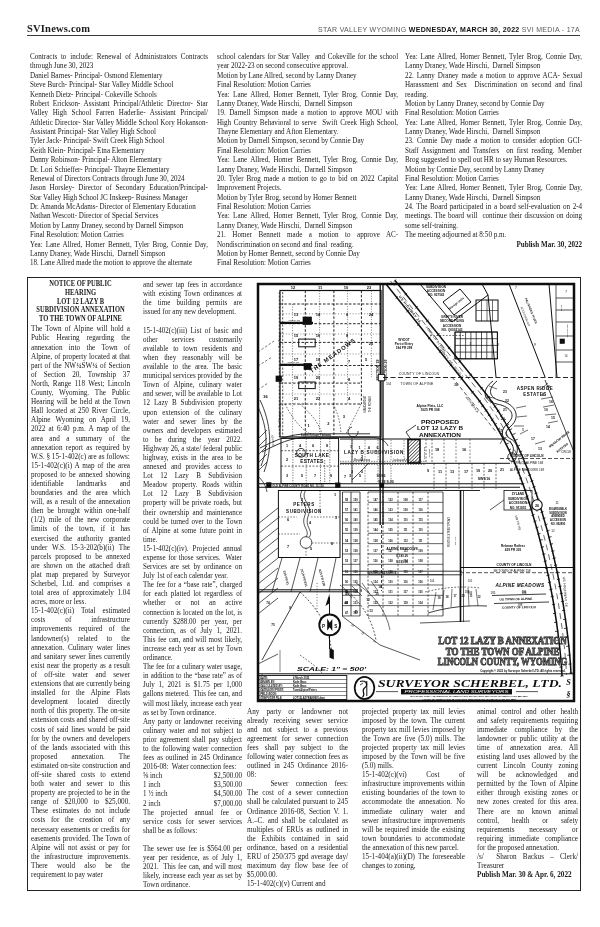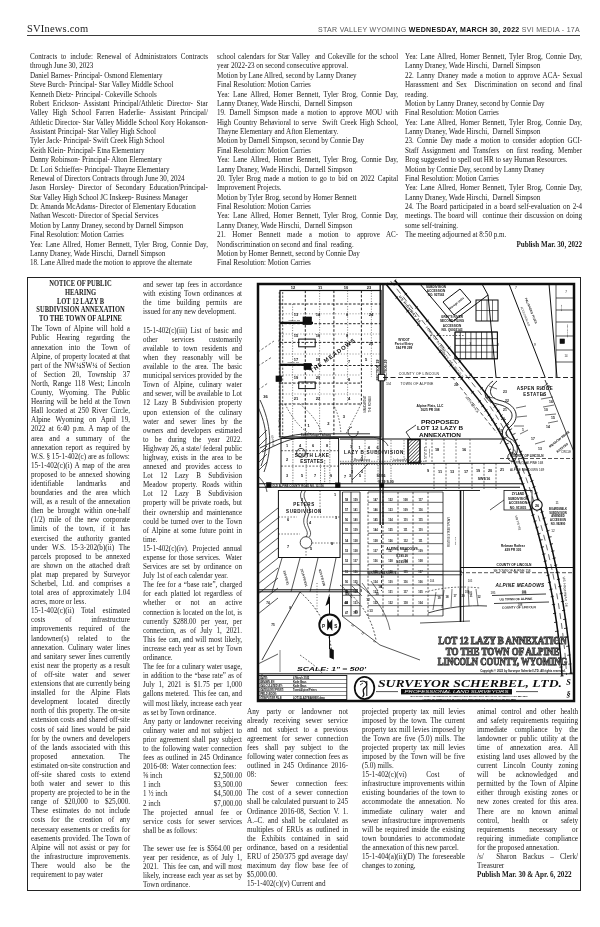--- a/index.html
+++ b/index.html
@@ -8,21 +8,21 @@
   .abs{position:absolute;}
   .topcol{font-size:8.8px;line-height:9.38px;text-align:justify;color:#1a1a1a;transform:scaleX(0.805);transform-origin:0 0;}
   .topcol p{margin:0;}
   .ncol{font-size:8.6px;line-height:9.1px;text-align:justify;color:#1a1a1a;transform:scaleX(0.835);transform-origin:0 0;}
   .ncol p{margin:0;}
   .feerow{display:flex;justify-content:space-between;}
 </style>
 </head>
 <body>
 
-<div class="abs" style="left:27px;top:22.5px;font-size:10.5px;font-weight:normal;letter-spacing:0.2px;">SVInews.com</div>
+<div class="abs" style="left:27px;top:22.5px;font-size:10.5px;font-weight:bold;letter-spacing:0.2px;">SVInews.com</div>
 
 <div class="abs" style="left:180px;top:26px;width:400px;text-align:right;font-family:'Liberation Sans',sans-serif;font-size:7px;color:#5a5a5a;letter-spacing:0.3px;">STAR VALLEY WYOMING <b style="color:#111;">WEDNESDAY, MARCH 30, 2022</b> SVI MEDIA - 17A</div>
 
 <div class="abs" style="left:27px;top:35px;width:553px;height:1.4px;background:#3a3a3a;"></div>
 
 <div class="abs topcol" style="left:30px;top:52px;width:221px;">
 <p>Contracts to include: Renewal of Administrators Contracts through June 30, 2023</p>
 <p>Daniel Barnes- Principal- Osmond Elementary</p>
 <p>Steve Burch- Principal- Star Valley Middle School</p>
 <p>Kenneth Dietz- Principal- Cokeville Schools</p>

